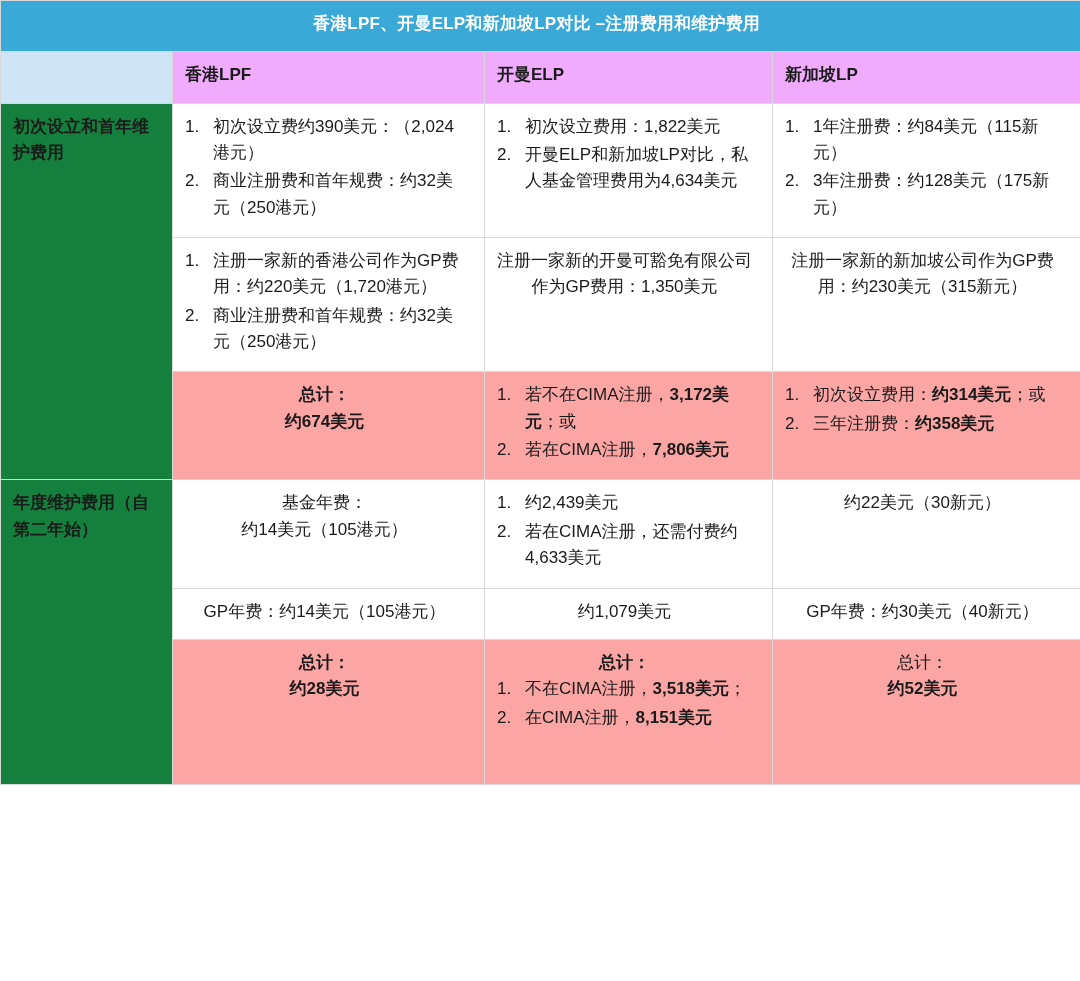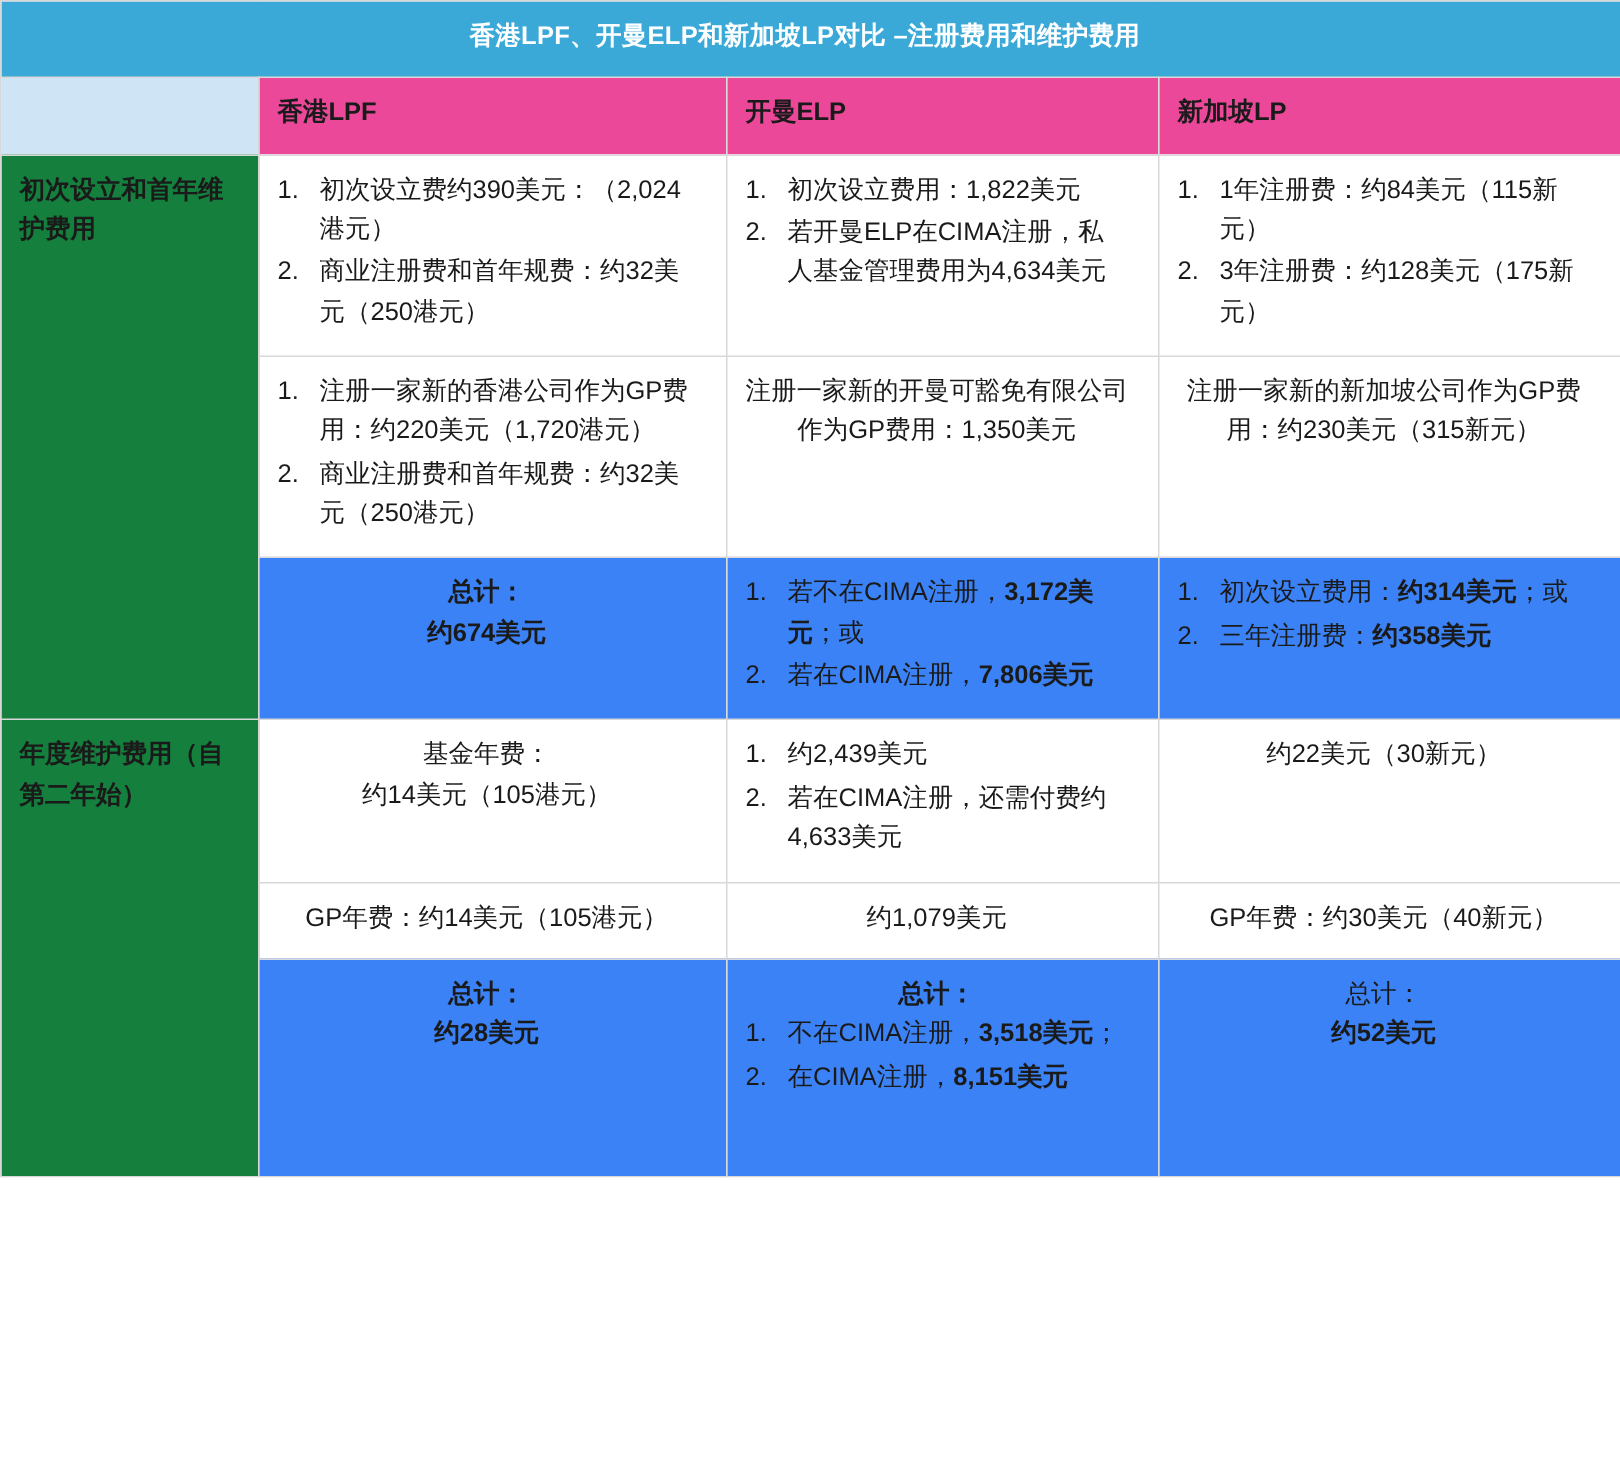--- a/index.html
+++ b/index.html
@@ -34,33 +34,33 @@
     text-align: center !important;
     padding: 11px 8px 13px 8px;
     border: 1px solid #3aa9d8;
     letter-spacing: 0.2px;
   }
   .head-blank {
     background: #cfe4f5;
     border: 1px solid #d8d8d8;
   }
   .head-cell {
-    background: #ec4899;
+    background: #f0abfc;
     font-weight: bold;
     font-size: 18px;
     padding: 12px 12px 14px 12px;
   }
   .rowhead {
     font-weight: bold;
     font-size: 18px;
     background: #15803d;
     line-height: 1.5;
   }
   .shaded {
-    background: #3b82f6;
+    background: #fca5a5;
   }
   .plain {
     background: #ffffff;
   }
   col.c0 { width: 172px; }
   col.c1 { width: 312px; }
   col.c2 { width: 288px; }
   col.c3 { width: 308px; }
 
   ol.numlist {
@@ -111,21 +111,21 @@
       <td class="rowhead" rowspan="3">初次设立和首年维护费用</td>
       <td class="plain">
         <ol class="numlist">
           <li><span class="marker">1.</span><span>初次设立费约390美元：（2,024港元）</span></li>
           <li><span class="marker">2.</span><span>商业注册费和首年规费：约32美元（250港元）</span></li>
         </ol>
       </td>
       <td class="plain">
         <ol class="numlist">
           <li><span class="marker">1.</span><span>初次设立费用：1,822美元</span></li>
-          <li><span class="marker">2.</span><span>若开曼ELP在CIMA注册，私人基金管理费用为4,634美元</span></li>
+          <li><span class="marker">2.</span><span>开曼ELP和新加坡LP对比，私人基金管理费用为4,634美元</span></li>
         </ol>
       </td>
       <td class="plain">
         <ol class="numlist">
           <li><span class="marker">1.</span><span>1年注册费：约84美元（115新元）</span></li>
           <li><span class="marker">2.</span><span>3年注册费：约128美元（175新元）</span></li>
         </ol>
       </td>
     </tr>
 

